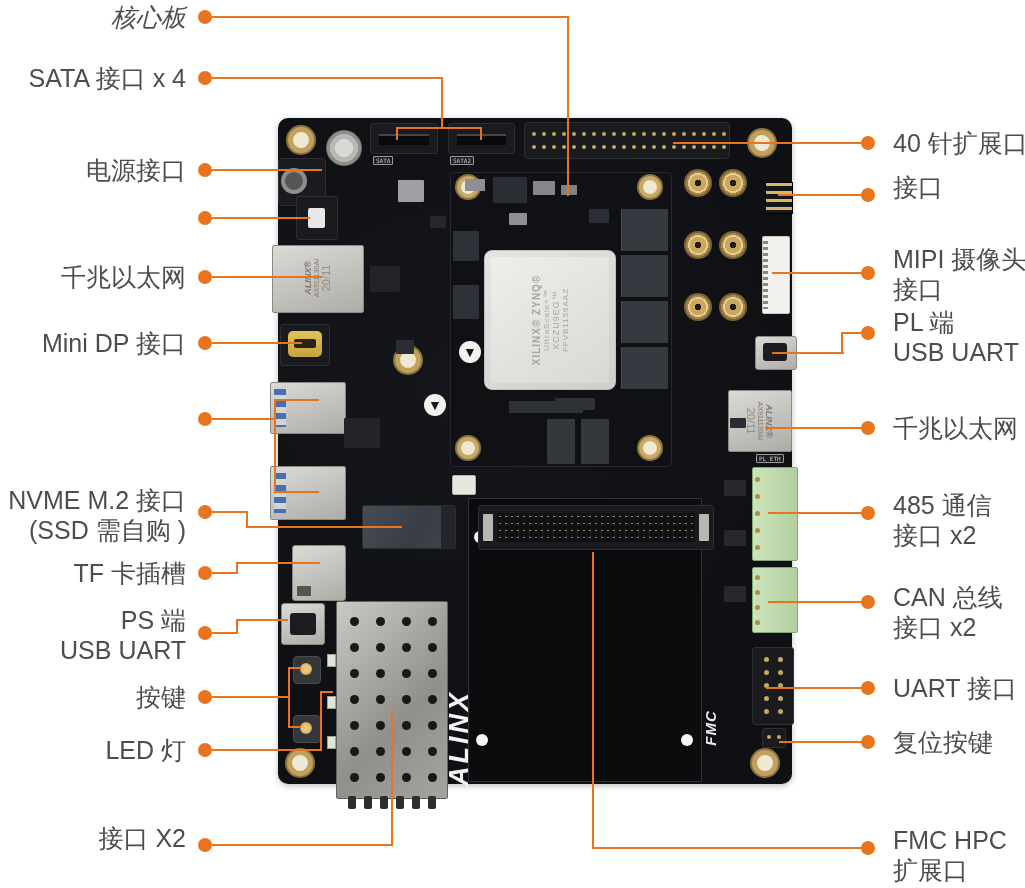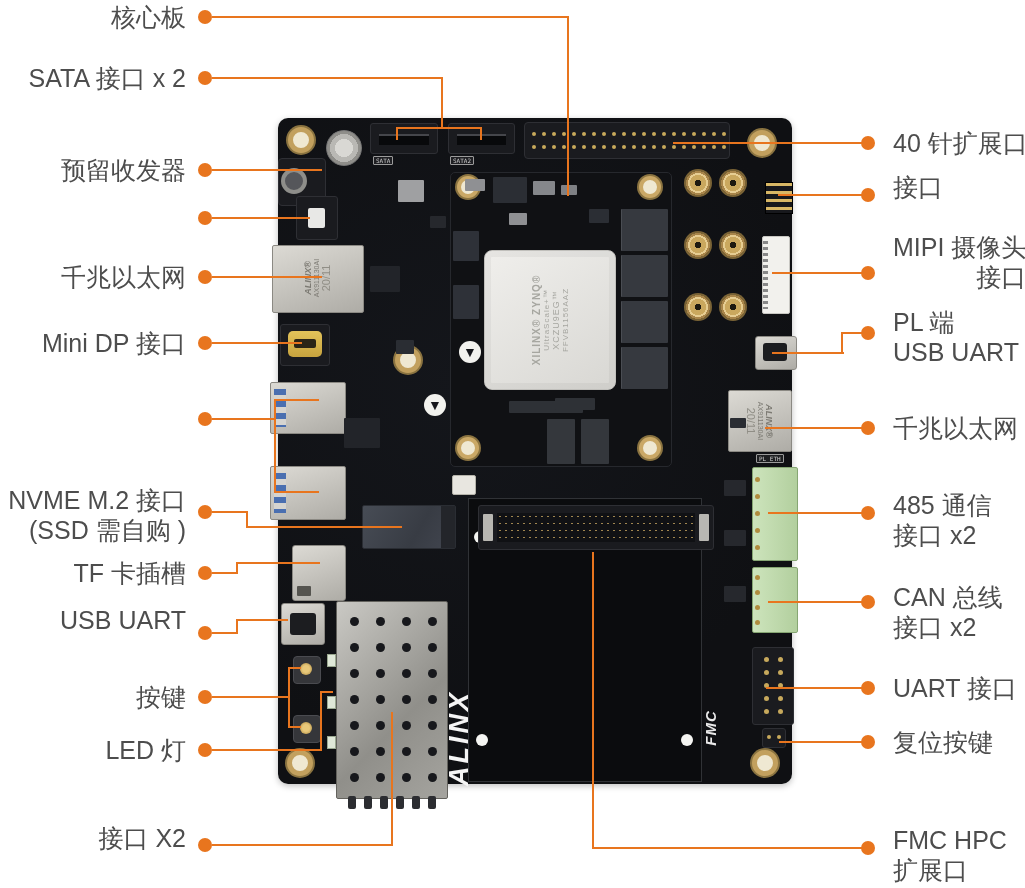--- a/index.html
+++ b/index.html
@@ -325,36 +325,36 @@
       <div class="smd" style="left: 452px; top: 300px; width: 16px; height: 10px; background: rgb(42, 45, 51);"></div>
       <div class="smd" style="left: 446px; top: 362px; width: 22px; height: 16px; background: rgb(38, 40, 45);"></div>
       <div class="smd" style="left: 446px; top: 412px; width: 22px; height: 16px; background: rgb(38, 40, 45);"></div>
       <div class="smd" style="left: 446px; top: 468px; width: 22px; height: 16px; background: rgb(38, 40, 45);"></div>
     </div>
 
   <div id="anno">
       <div class="seg" style="left: 212px; top: 16px; width: 356px; height: 2px;"></div>
       <div class="seg" style="left: 567px; top: 16px; width: 2px; height: 180px;"></div>
       <div class="dot" style="left: 198px; top: 10px;"></div>
-      <div class="lbl lbl-left" style="top: 2px;">
+      <div class="lbl lbl-left" style="top: 2px; font-style: italic;">
         <div>核心板</div>
       </div>
       <div class="seg" style="left: 212px; top: 77px; width: 231px; height: 2px;"></div>
       <div class="seg" style="left: 441px; top: 77px; width: 2px; height: 52px;"></div>
       <div class="seg" style="left: 396px; top: 127px; width: 86px; height: 2px;"></div>
       <div class="seg" style="left: 396px; top: 127px; width: 2px; height: 13px;"></div>
       <div class="seg" style="left: 480px; top: 127px; width: 2px; height: 13px;"></div>
       <div class="dot" style="left: 198px; top: 71px;"></div>
       <div class="lbl lbl-left" style="top: 63px;">
-        <div>SATA 接口 x 2</div>
+        <div>SATA 接口 x 4</div>
       </div>
       <div class="seg" style="left: 212px; top: 169px; width: 110px; height: 2px;"></div>
       <div class="dot" style="left: 198px; top: 163px;"></div>
       <div class="lbl lbl-left" style="top: 155px;">
-        <div>预留收发器</div>
+        <div>电源接口</div>
       </div>
       <div class="seg" style="left: 212px; top: 217px; width: 98px; height: 2px;"></div>
       <div class="dot" style="left: 198px; top: 211px;"></div>
       <div class="seg" style="left: 212px; top: 276px; width: 110px; height: 2px;"></div>
       <div class="dot" style="left: 198px; top: 270px;"></div>
       <div class="lbl lbl-left" style="top: 262px;">
         <div>千兆以太网</div>
       </div>
       <div class="seg" style="left: 212px; top: 342px; width: 90px; height: 2px;"></div>
       <div class="dot" style="left: 198px; top: 336px;"></div>
@@ -379,20 +379,21 @@
       <div class="seg" style="left: 236px; top: 562px; width: 84px; height: 2px;"></div>
       <div class="dot" style="left: 198px; top: 566px;"></div>
       <div class="lbl lbl-left" style="top: 558px;">
         <div>TF 卡插槽</div>
       </div>
       <div class="seg" style="left: 212px; top: 632px; width: 26px; height: 2px;"></div>
       <div class="seg" style="left: 236px; top: 619px; width: 2px; height: 15px;"></div>
       <div class="seg" style="left: 236px; top: 619px; width: 52px; height: 2px;"></div>
       <div class="dot" style="left: 198px; top: 626px;"></div>
       <div class="lbl lbl-left" style="top: 605px;">
+        <div>PS 端</div>
         <div>USB UART</div>
       </div>
       <div class="seg" style="left: 212px; top: 696px; width: 78px; height: 2px;"></div>
       <div class="seg" style="left: 288px; top: 667px; width: 2px; height: 61px;"></div>
       <div class="seg" style="left: 288px; top: 667px; width: 13px; height: 2px;"></div>
       <div class="seg" style="left: 288px; top: 726px; width: 13px; height: 2px;"></div>
       <div class="dot" style="left: 198px; top: 690px;"></div>
       <div class="lbl lbl-left" style="top: 682px;">
         <div>按键</div>
       </div>
@@ -414,21 +415,21 @@
       <div class="lbl lbl-right" style="top: 128px;">
         <div>40 针扩展口</div>
       </div>
       <div class="seg" style="left: 778px; top: 194px; width: 85px; height: 2px;"></div>
       <div class="dot" style="left: 861px; top: 188px;"></div>
       <div class="lbl lbl-right" style="top: 172px;">
         <div>接口</div>
       </div>
       <div class="seg" style="left: 772px; top: 272px; width: 91px; height: 2px;"></div>
       <div class="dot" style="left: 861px; top: 266px;"></div>
-      <div class="lbl lbl-right" style="top: 232px; text-align: right;">
+      <div class="lbl lbl-right" style="top: 244px;">
         <div>MIPI 摄像头</div>
         <div>接口</div>
       </div>
       <div class="seg" style="left: 843px; top: 332px; width: 20px; height: 2px;"></div>
       <div class="seg" style="left: 841px; top: 332px; width: 2px; height: 22px;"></div>
       <div class="seg" style="left: 772px; top: 352px; width: 72px; height: 2px;"></div>
       <div class="dot" style="left: 861px; top: 326px;"></div>
       <div class="lbl lbl-right" style="top: 307px;">
         <div>PL 端</div>
         <div>USB UART</div>

